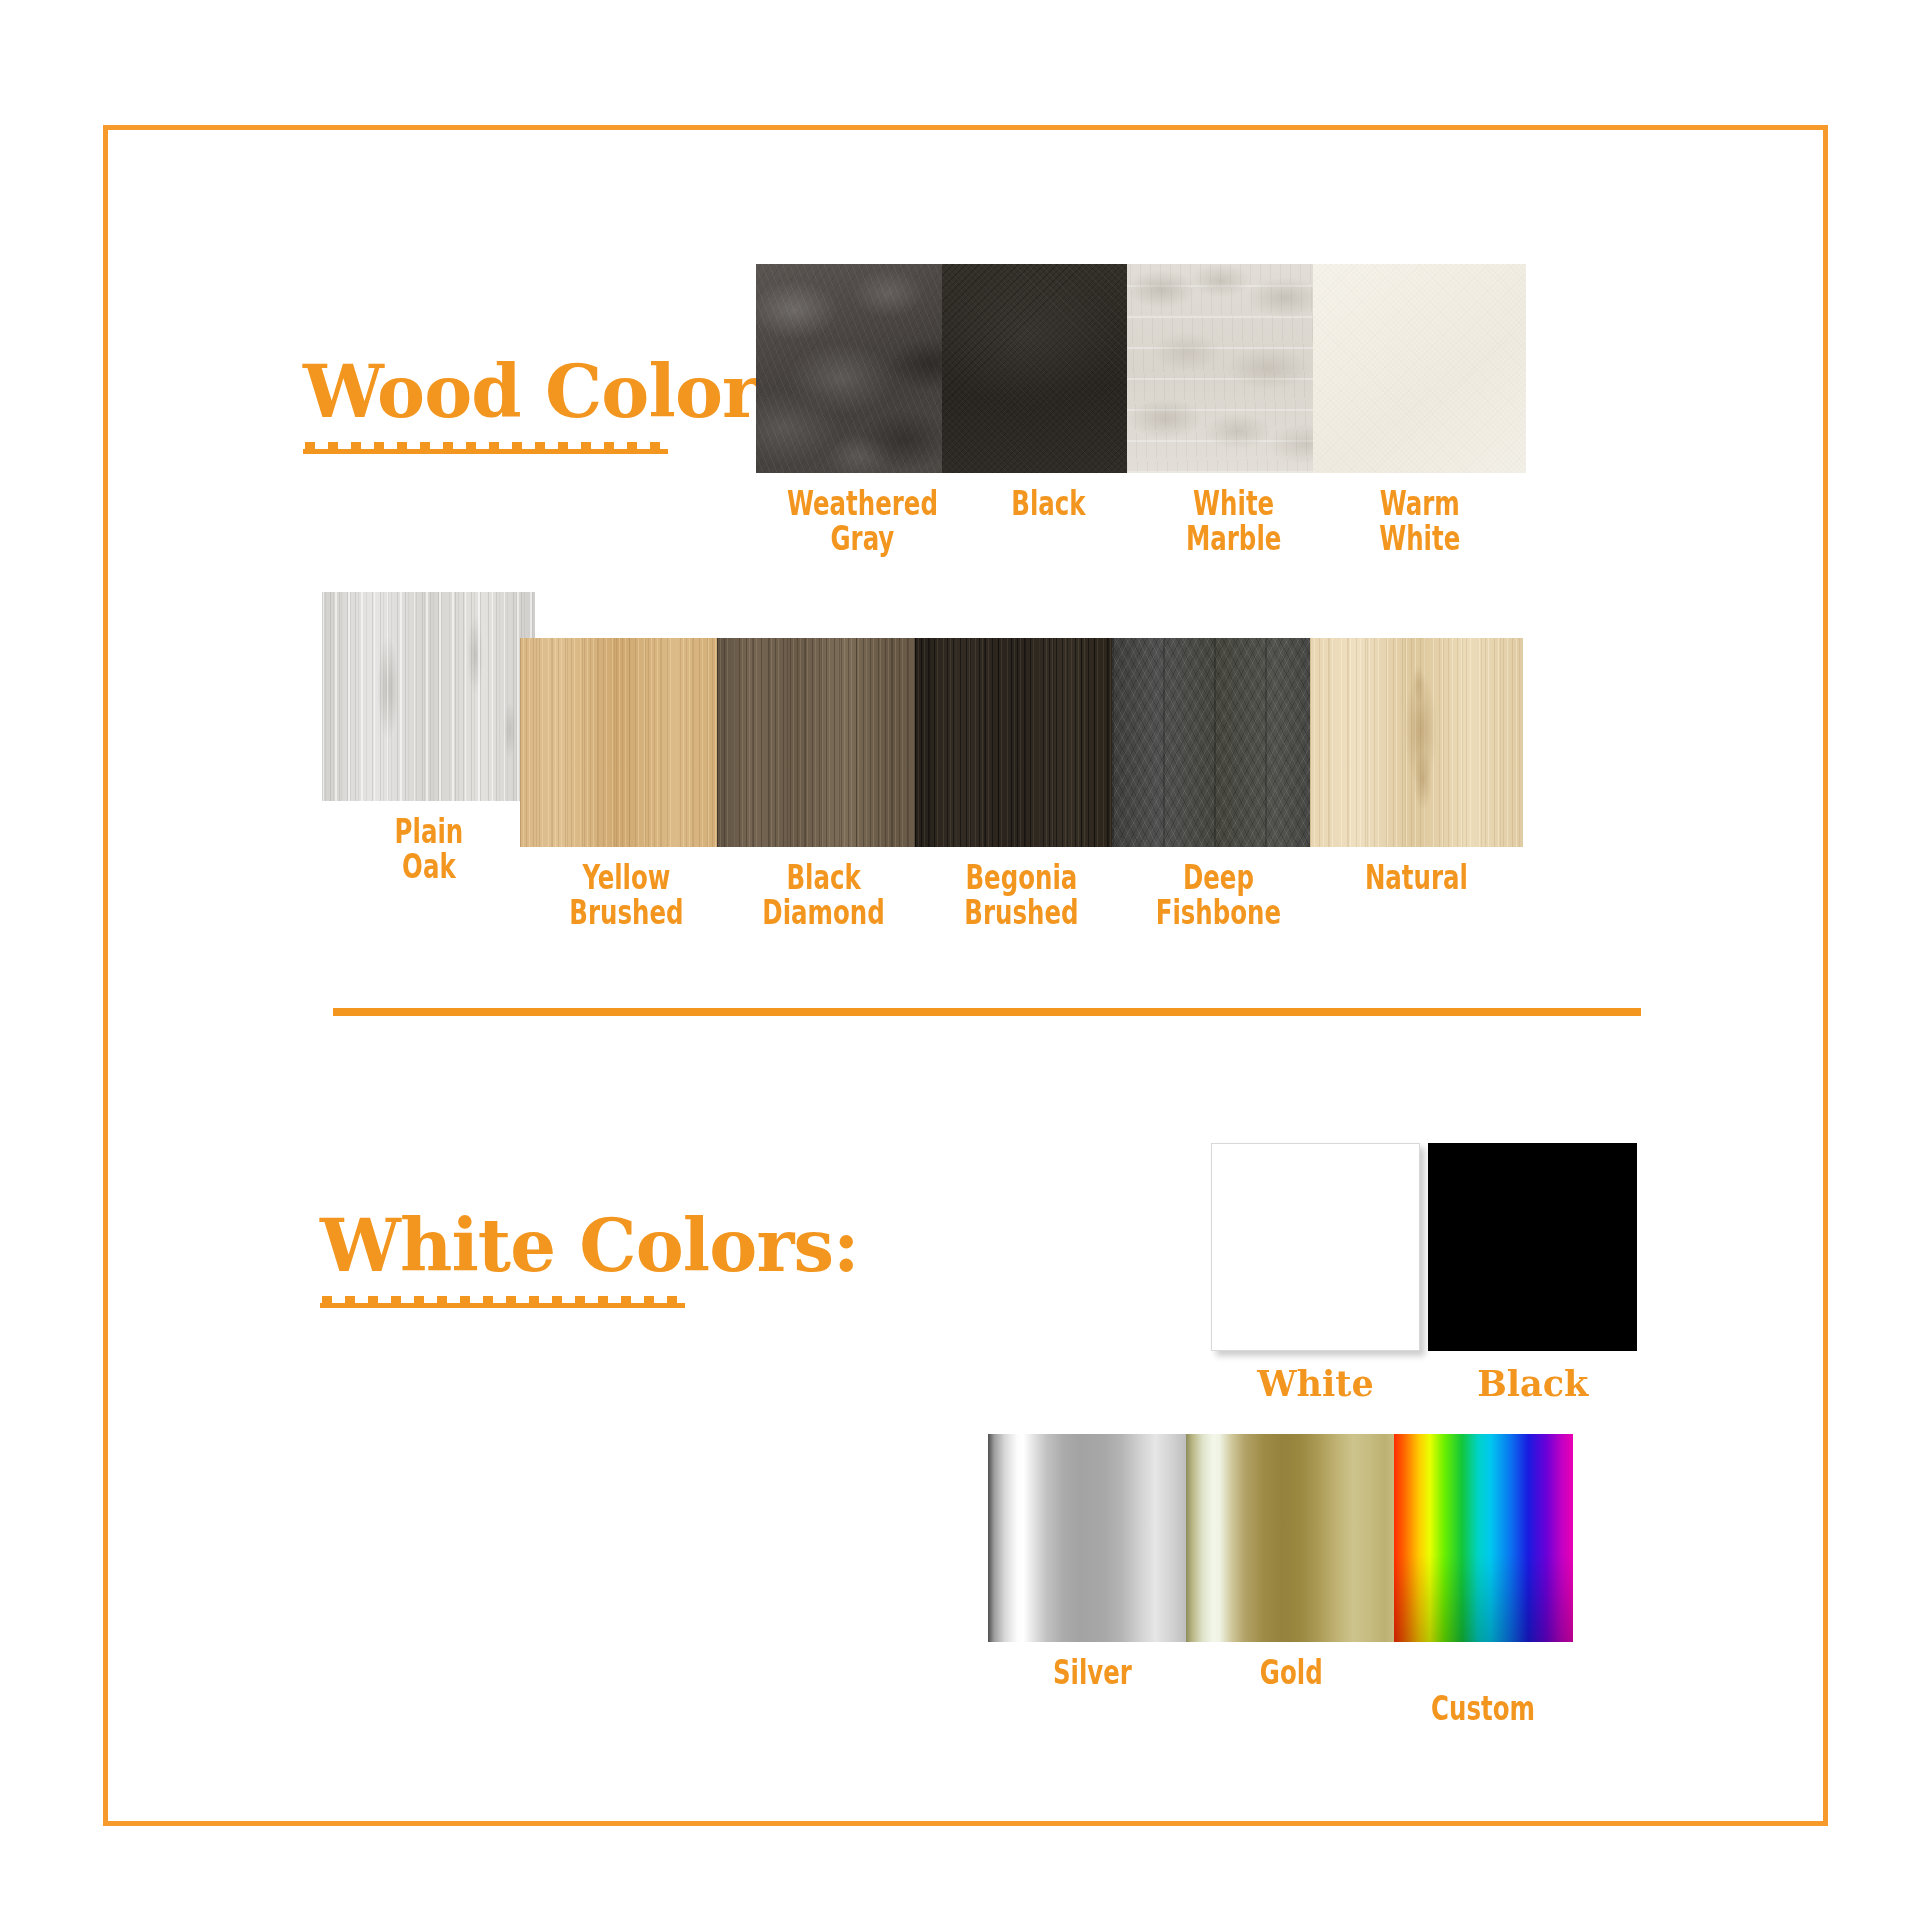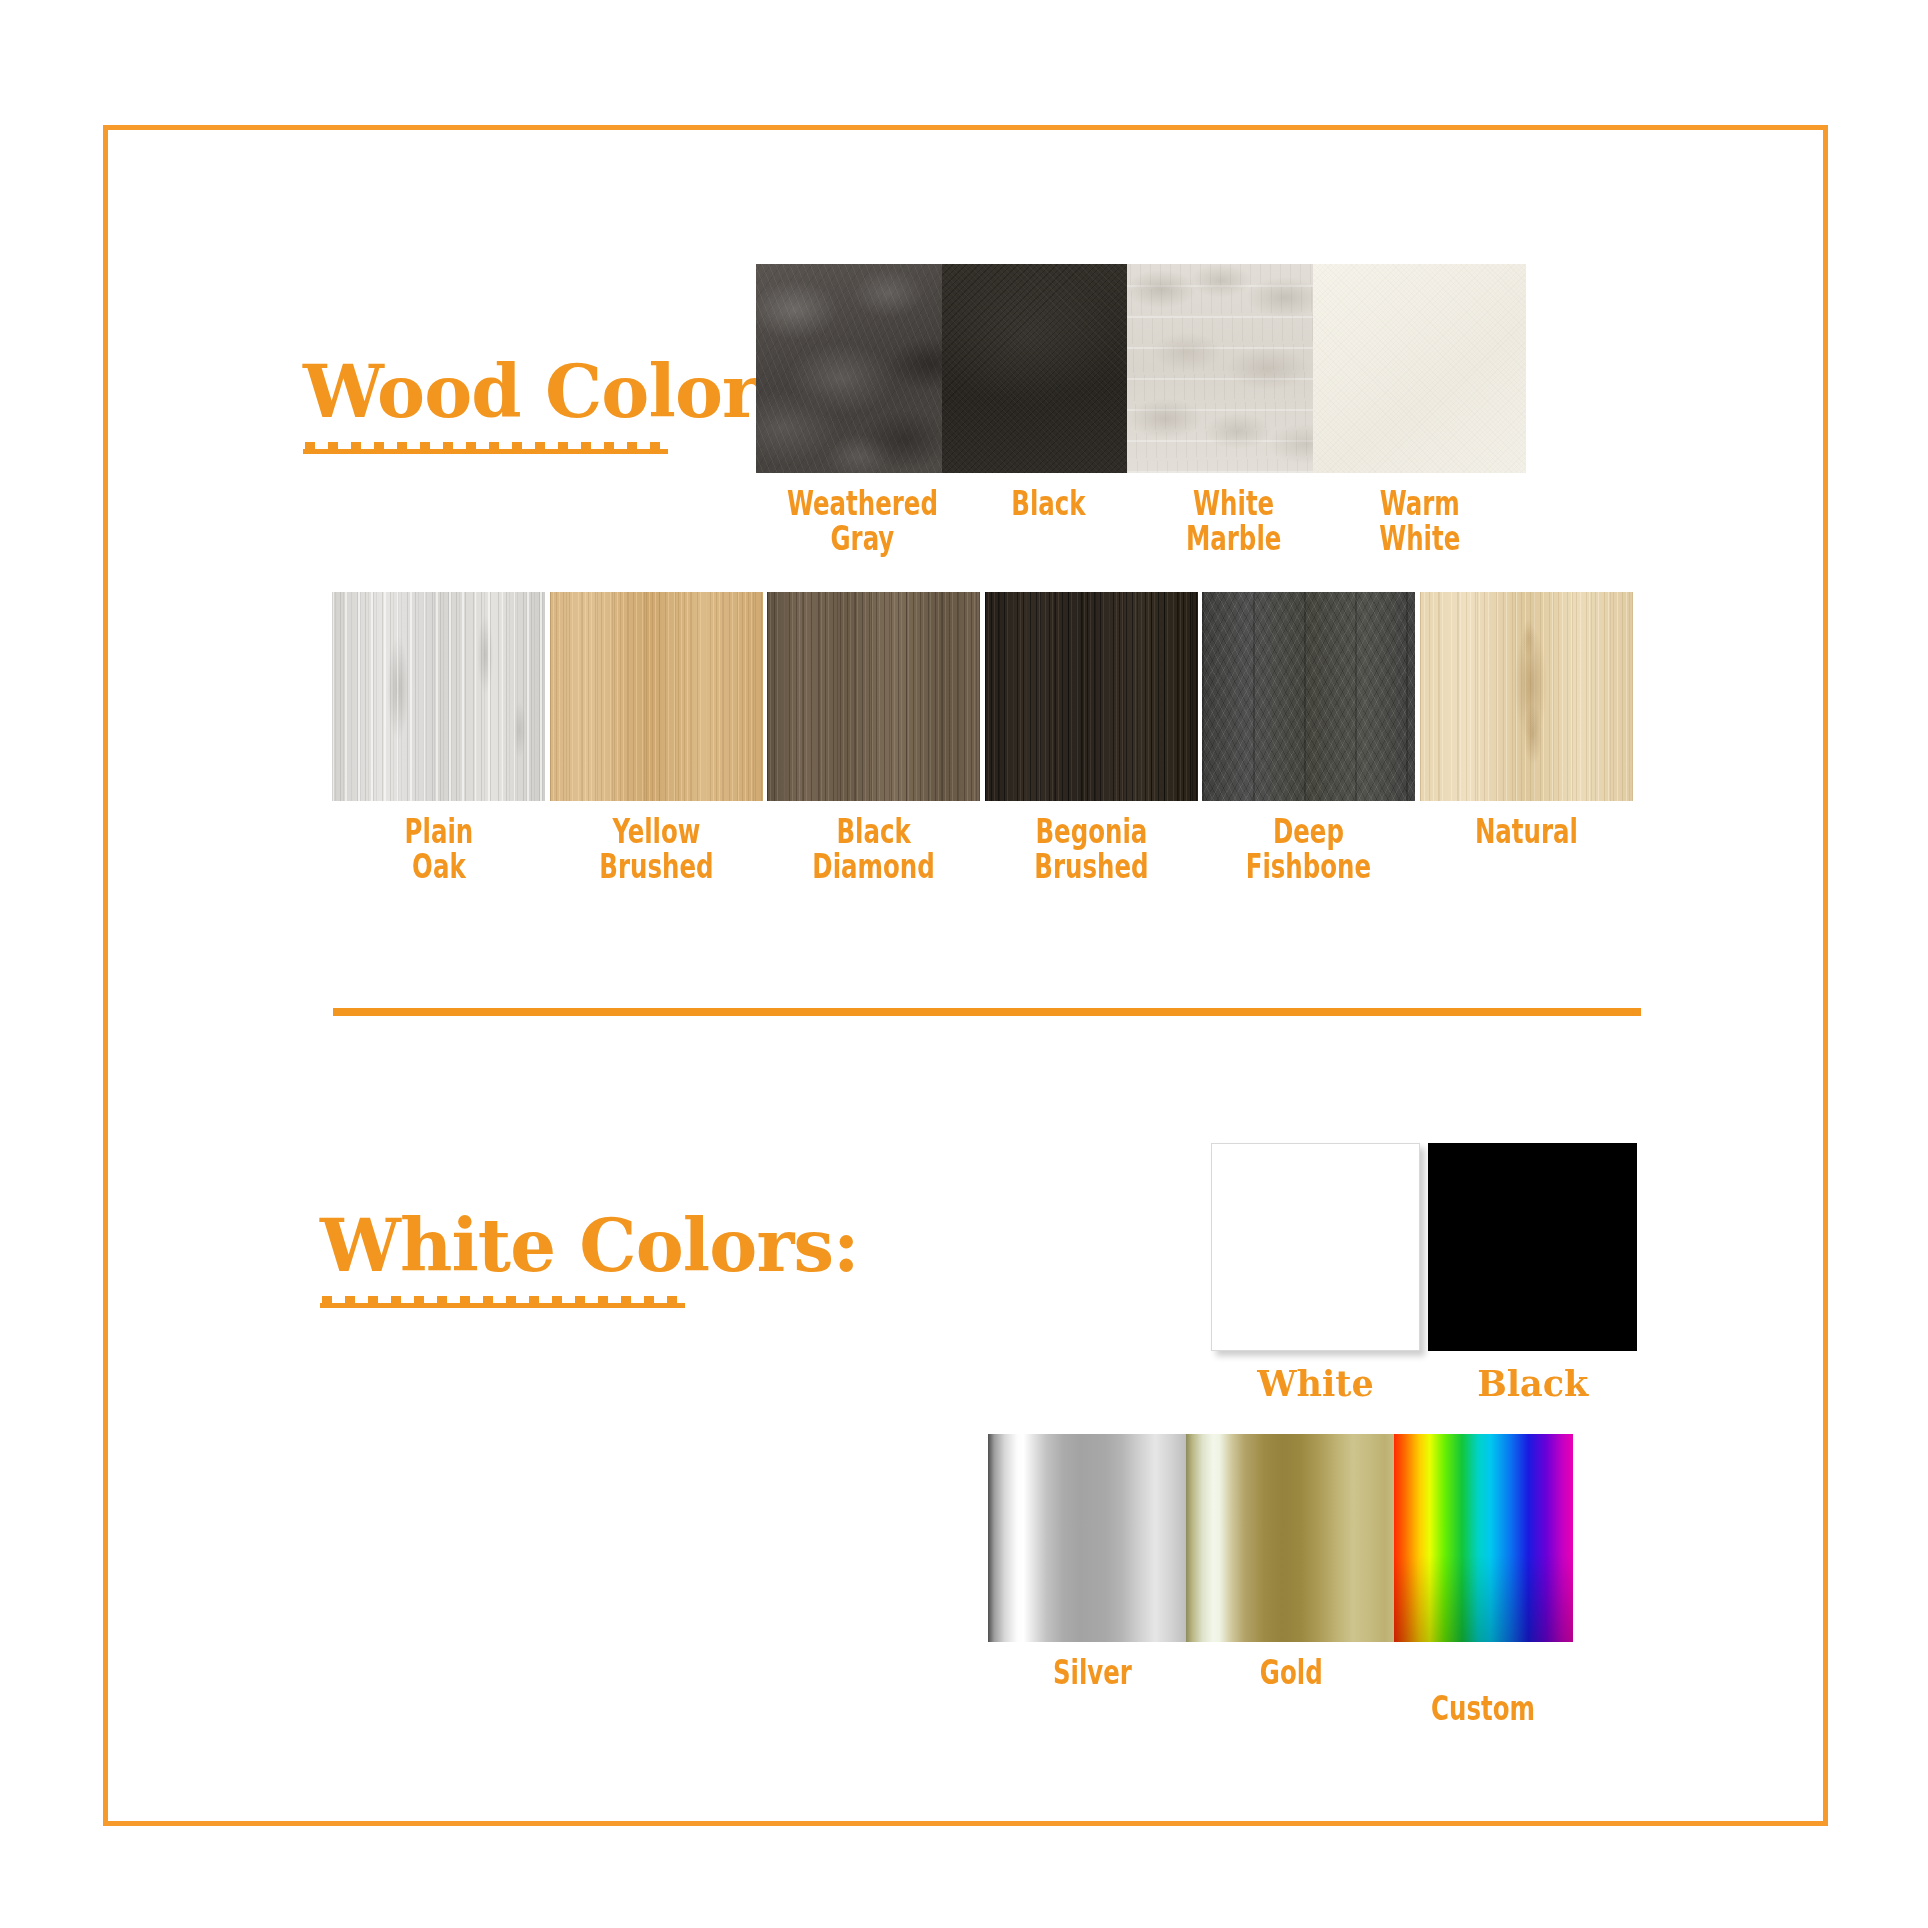--- a/index.html
+++ b/index.html
@@ -106,22 +106,22 @@
 
   
   #wood-row-1 { left: 772px; top: 264px; }
   #wood-row-1 .chip { width: 213px; height: 209px; }
   #wood-row-1 .swatch-cell { width: 181px; }
   #wood-row-1 .swatch-cell + .swatch-cell { margin-left: 4.6px; }
 
   
   #wood-row-2 { left: 332px; top: 592px; }
   #wood-row-2 .chip { width: 213px; height: 209px; }
-  #wood-row-2 .swatch-cell { width: 213px; }
-  #wood-row-2 .swatch-cell + .swatch-cell { margin-left: 4.6px; }
+  #wood-row-2 .swatch-cell { width: 193px; }
+  #wood-row-2 .swatch-cell + .swatch-cell { margin-left: 4.6px; margin-top: 46px; }
 
   
   #logo-row-1 { left: 1211px; top: 1143px; }
   #logo-row-1 .chip { width: 209px; height: 208px; }
   #logo-row-1 .swatch-cell { width: 209px; }
   #logo-row-1 .swatch-cell + .swatch-cell { margin-left: 8.3px; }
 
   
   #logo-row-2 { left: 997px; top: 1434px; }
   #logo-row-2 .chip { width: 209px; height: 208px; }

